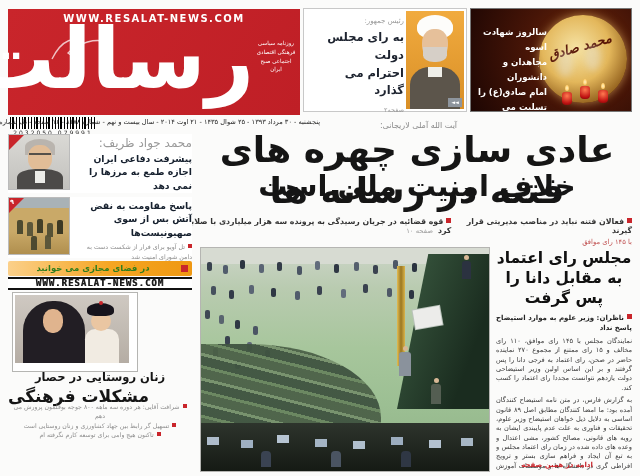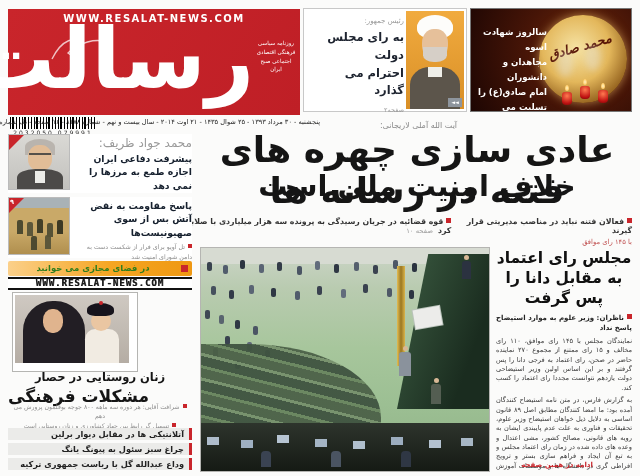--- a/index.html
+++ b/index.html
@@ -305,28 +305,14 @@
     </div>
   </div>
   <div id="women-h1" class="abs">زنان روستایی در حصار</div>
   <div id="women-h2" class="abs">مشکلات فرهنگی</div>
   <div id="women-bullets" class="abs">
     <div class="w-bullet"><span class="sq"></span><span>شرافت آقایی: هر دوره سه ماهه ۸۰۰ جوجه بوقلمون پرورش می دهم</span></div>
     <div class="w-bullet"><span class="sq"></span><span>تسهیل گر رابط بین جهاد کشاورزی و زنان روستایی است</span></div>
     <div class="w-bullet"><span class="sq"></span><span>تاکنون هیچ وامی برای توسعه کارم نگرفته ام</span></div>
   </div>
 
-  <div id="ticker" class="abs">
-    <div class="ticker-row">
-      <div class="ticker-bar"></div>
-      <div class="ticker-label">آتلانتیکی ها در مقابل دیوار برلین</div>
-    </div>
-    <div class="ticker-row">
-      <div class="ticker-bar"></div>
-      <div class="ticker-label">چراغ سبز سئول به پیونگ یانگ</div>
-    </div>
-    <div class="ticker-row">
-      <div class="ticker-bar"></div>
-      <div class="ticker-label">وداع عبدالله گل با ریاست جمهوری ترکیه</div>
-    </div>
-  </div>
 
 </div>
 
 </body></html>

